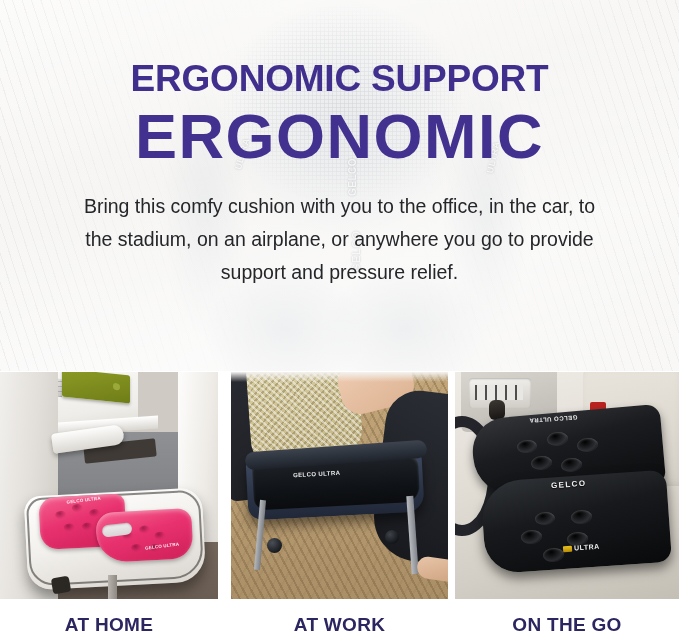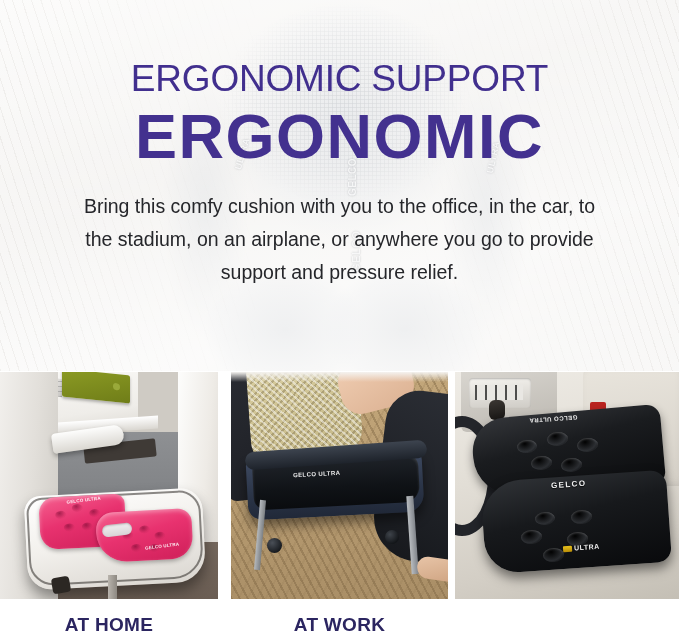--- a/index.html
+++ b/index.html
@@ -96,21 +96,21 @@
     width: 679px; height: 371px;
     display: flex;
     flex-direction: column;
     align-items: center;
   }
 
   .headline-1 {
     margin-top: 58px;
     font-size: 37px;
     line-height: 42px;
-    font-weight: 400;
+    font-weight: 700;
     letter-spacing: -0.2px;
     color: #412f8e;
     text-align: left;
     white-space: nowrap;
   }
 
   .headline-2 {
     margin-top: 2px;
     font-size: 63px;
     line-height: 68px;
@@ -568,15 +568,16 @@
 
         <span class="go-brand-mid">GELCO</span>
         <span class="go-brand-bot"><span class="go-badge"></span><span>ULTRA</span></span>
       </div>
     </div>
   </div>
 
   <div class="captions">
     <div class="caption cap-home">AT HOME</div>
     <div class="caption cap-work">AT WORK</div>
+    <div class="caption cap-go">ON THE GO</div>
   </div>
 
 </div>
 
 </body></html>

